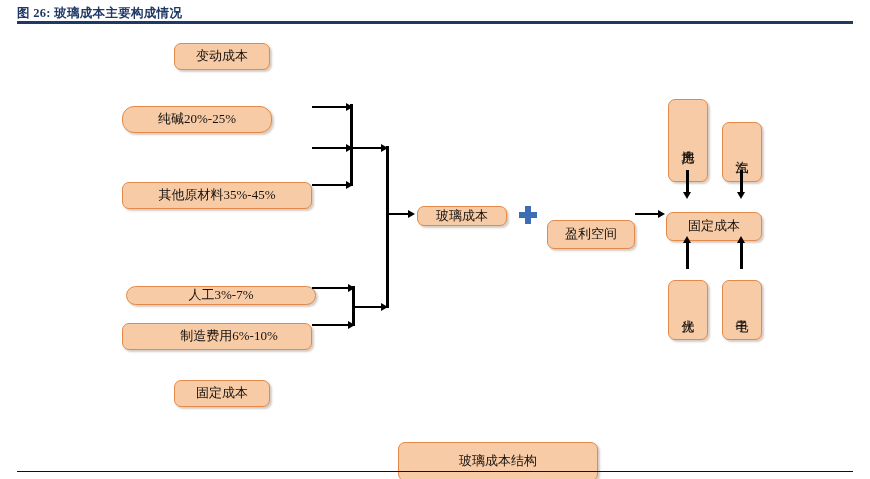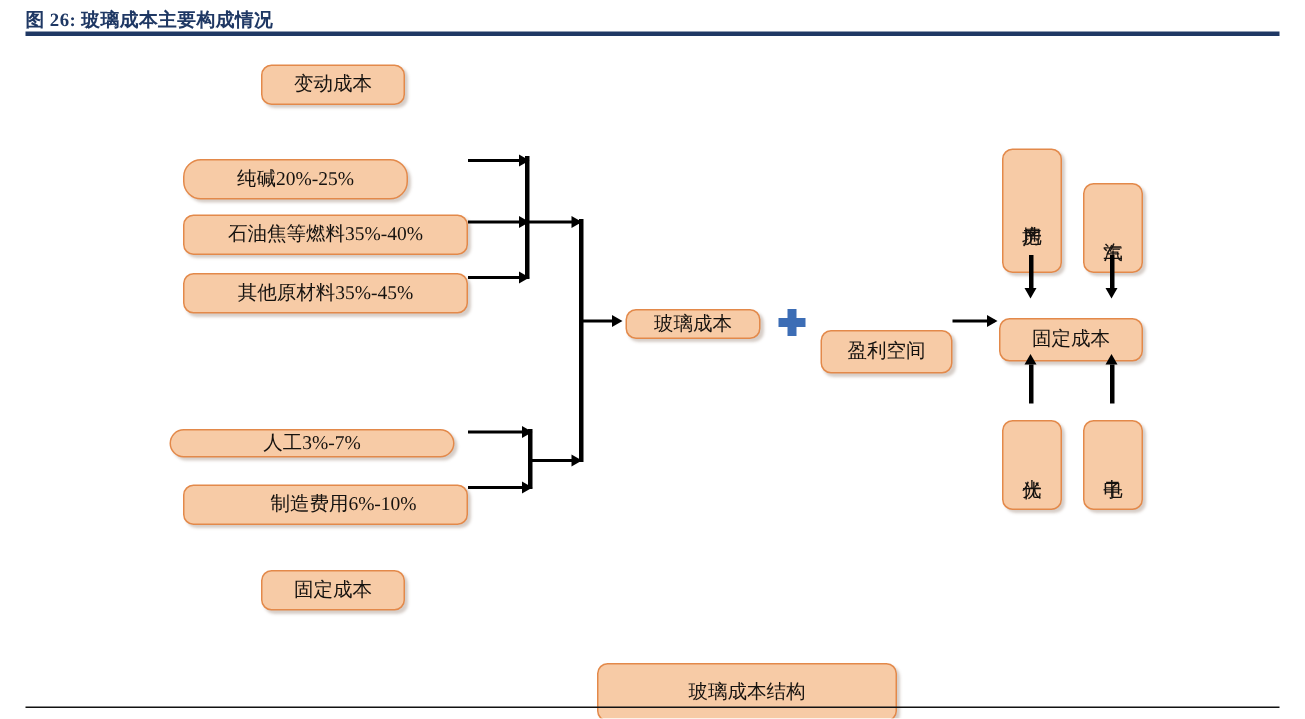--- a/index.html
+++ b/index.html
@@ -125,24 +125,23 @@
 <div id="page">
 
   <div id="fig-title">图 26: 玻璃成本主要构成情况</div>
   <div id="title-rule"></div>
 
   <div class="node" style="left:174px; top:31px; width:96px; height:27px;">变动成本</div>
 
   <div class="node" style="left:174px; top:368px; width:96px; height:27px;">固定成本</div>
 
   <div class="node" style="left:122px; top:94px; width:150px; height:27px;border-radius:12px;">纯碱20%-25%</div>
-  <div class="node" style="left:122px; top:131px; width:190px; height:27px;">石油焦等燃料35%-40%</div>
   <div class="node" style="left:122px; top:170px; width:190px; height:27px;">其他原材料35%-45%</div>
 
-  <div class="node" style="left:113px; top:274px; width:190px; height:19px;border-radius:12px;">人工3%-7%</div>
+  <div class="node" style="left:126px; top:274px; width:190px; height:19px;border-radius:12px;">人工3%-7%</div>
   <div class="node" style="left:122px; top:311px; width:190px; height:27px;padding-left:24px;">制造费用6%-10%</div>
 
   <div class="node" style="left:417px; top:194px; width:90px; height:20px;">玻璃成本</div>
 
   <div id="plus-sign">
     <span class="bar hz"></span>
     <span class="bar vt"></span>
   </div>
 
   <div class="node" style="left:547px; top:208px; width:88px; height:29px;text-align:center;">盈利空间</div>

